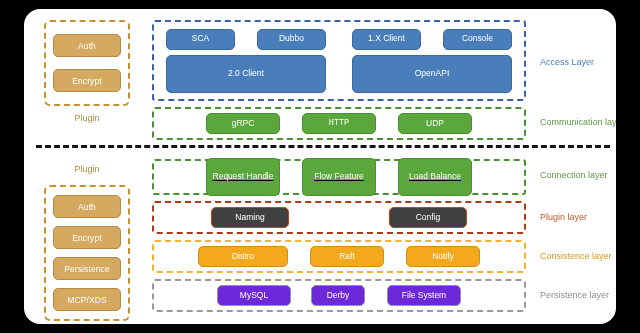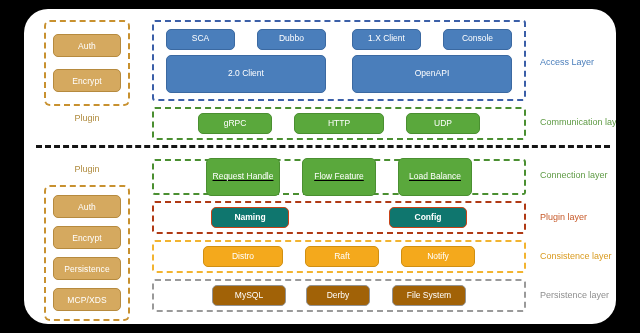--- a/index.html
+++ b/index.html
@@ -22,21 +22,21 @@
   }
 
   
   #card {
     position: absolute;
     left: 24px;
     top: 9px;
     width: 592px;
     height: 315px;
     background: #ffffff;
-    border-radius: 24px;
+    border-radius: 16px;
     overflow: hidden;
   }
 
   
   .plugin-box {
     position: absolute;
     border: 2px dashed #c8912f;
     border-radius: 6px;
     box-sizing: border-box;
     display: flex;
@@ -125,23 +125,23 @@
     justify-content: center;
     text-align: center;
     box-sizing: border-box;
     border-width: 1px;
     border-style: solid;
   }
   .node.tall { height: 38px; }
 
   .blue  { background: #4a7ebb; border-color: #3b69a1; }
   .green { background: #5aa83c; border-color: #4a8f31; }
-  .red   { background: #0f766e; border-color: #c94217; font-weight: bold; }
+  .red   { background: #404040; border-color: #c94217; }
   .amber { background: #f4a91c; border-color: #d08f12; }
-  .gray  { background: #a16207; border-color: #949494; }
+  .gray  { background: #6d28d9; border-color: #949494; }
 
   .layer-label {
     position: absolute;
     left: 516px;
     font-size: 9px;
     white-space: nowrap;
   }
 
   
   #group-access        { top: 11px;  height: 81px; border-color: #3b5fa8; }
@@ -193,21 +193,21 @@
           <div class="node blue tall" style="width:162px;margin-left:26px;">OpenAPI</div>
         </div>
       </div>
     </div>
     <div id="label-access" class="layer-label">Access Layer</div>
 
     <div id="group-communication" class="layer-group">
       <div class="row-wrap">
         <div class="row" style="justify-content:center;">
           <div class="node green" style="width:74px;">gRPC</div>
-          <div class="node green" style="width:90px;margin-left:22px;">HTTP</div>
+          <div class="node green" style="width:74px;margin-left:22px;font-family:Liberation Mono, monospace;">HTTP</div>
           <div class="node green" style="width:74px;margin-left:22px;">UDP</div>
         </div>
       </div>
     </div>
     <div id="label-communication" class="layer-label">Communication layer</div>
 
     <div id="group-connection" class="layer-group">
       <div class="row-wrap">
         <div class="row" style="justify-content:center;">
           <div class="node green tall" style="width:74px;">Request Handle</div>
@@ -224,33 +224,33 @@
           <div class="node red" style="width:78px;">Naming</div>
           <div class="node red" style="width:78px;margin-left:100px;">Config</div>
         </div>
       </div>
     </div>
     <div id="label-feature" class="layer-label">Plugin layer</div>
 
     <div id="group-consistence" class="layer-group">
       <div class="row-wrap">
         <div class="row" style="justify-content:center;">
-          <div class="node amber" style="width:80px;">Distro</div>
+          <div class="node amber" style="width:90px;">Distro</div>
           <div class="node amber" style="width:74px;margin-left:22px;">Raft</div>
           <div class="node amber" style="width:74px;margin-left:22px;">Notify</div>
         </div>
       </div>
     </div>
     <div id="label-consistence" class="layer-label">Consistence layer</div>
 
     <div id="group-persistence" class="layer-group">
       <div class="row-wrap">
         <div class="row" style="justify-content:center;">
           <div class="node gray" style="width:74px;">MySQL</div>
-          <div class="node gray" style="width:64px;margin-left:20px;">Derby</div>
+          <div class="node gray" style="width:54px;margin-left:20px;">Derby</div>
           <div class="node gray" style="width:74px;margin-left:22px;">File System</div>
         </div>
       </div>
     </div>
     <div id="label-persistence" class="layer-label">Persistence layer</div>
 
   </div>
 </div>
 
 </body></html>

